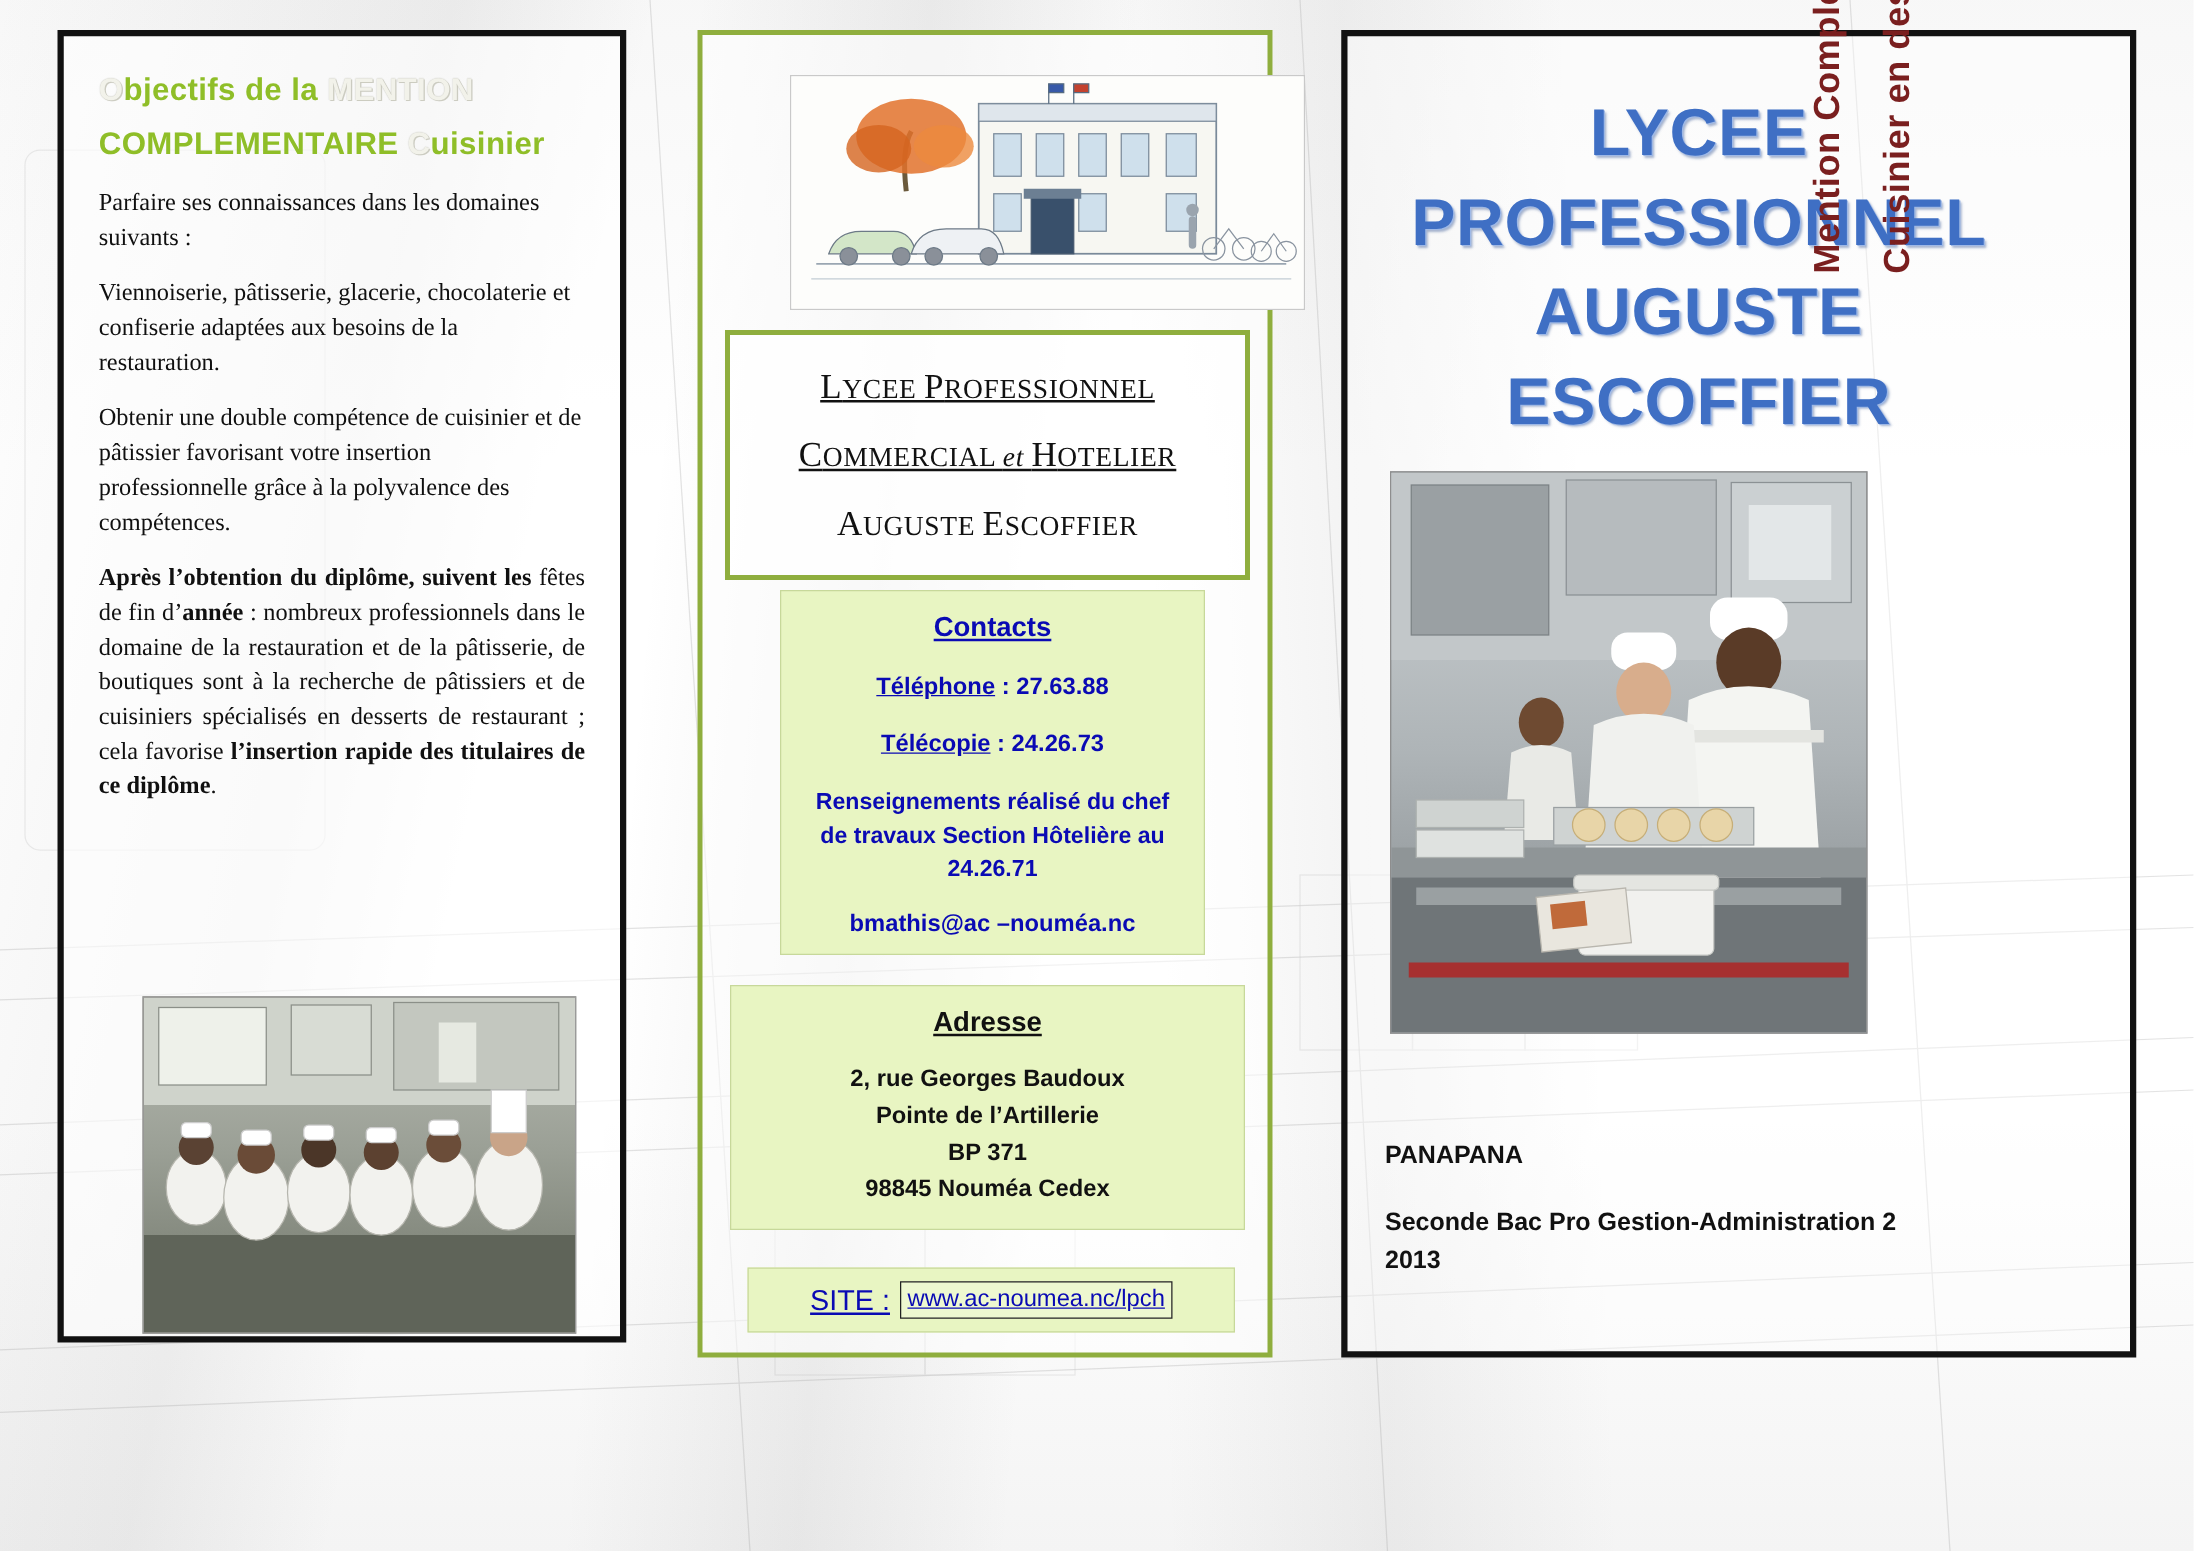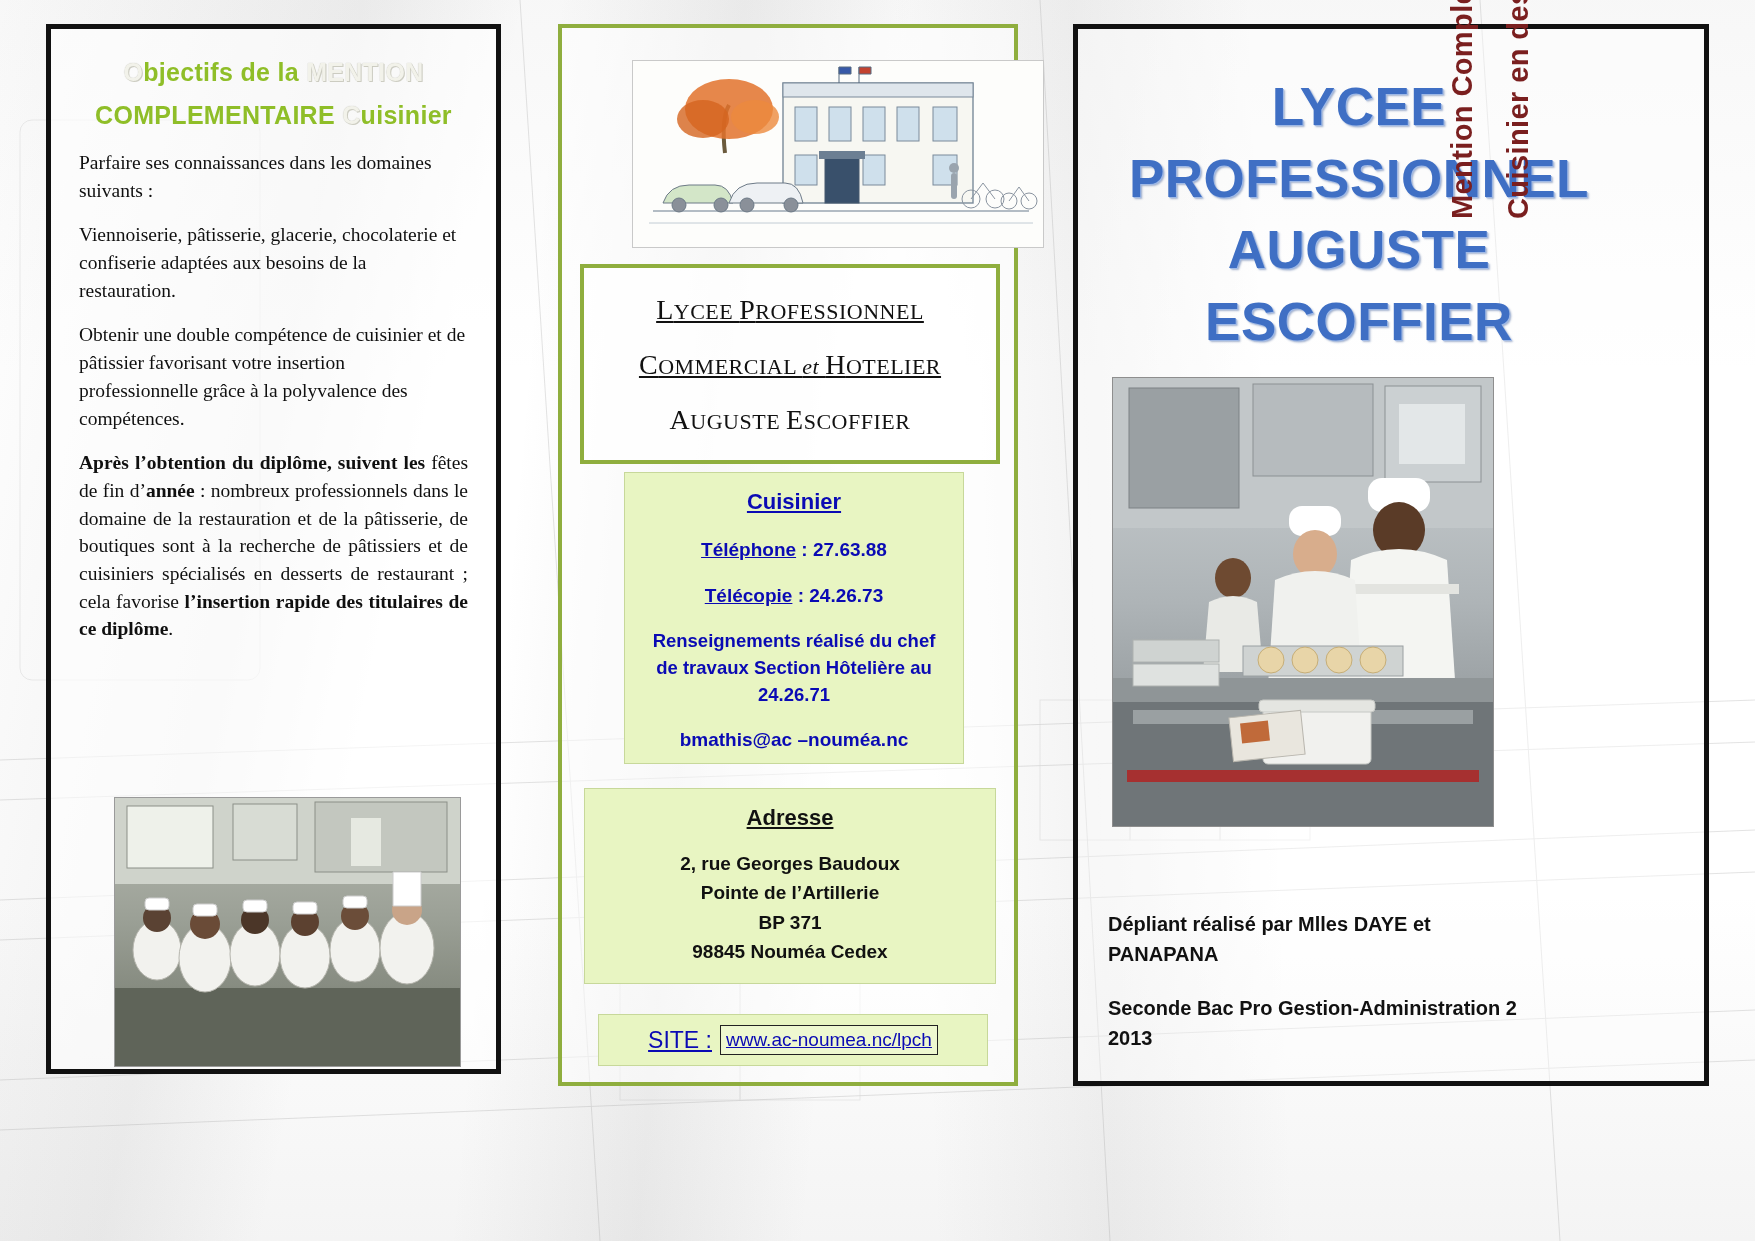--- a/index.html
+++ b/index.html
@@ -60,21 +60,20 @@
   .left-inner { padding: 22px 28px 0 28px; }
 
   .headline {
     font-family: "Liberation Sans", sans-serif;
     font-weight: bold;
     font-size: 25px;
     line-height: 1.72;
     letter-spacing: .3px;
     color: #6e6e6e;
     margin: 0 0 12px 0;
-    text-align: center;
   }
   .headline .grn { color: #8fbe28; }
   .headline .wht {
     color: #f2f2ea;
     text-shadow: 0 0 1px #b9b9b0, 1px 1px 0 #cfcfc4;
   }
 
   .ltxt {
     font-family: "Liberation Serif", serif;
     font-size: 19.5px;
@@ -388,21 +387,21 @@
     </p>
     <p class="lp-line">
       <span class="big u">C</span><span class="sm u">OMMERCIAL </span><span class="it u">et </span><span class="big u">H</span><span class="sm u">OTELIER</span>
     </p>
     <p class="lp-line">
       <span class="big">A</span><span class="sm">UGUSTE </span><span class="big">E</span><span class="sm">SCOFFIER</span>
     </p>
   </div>
 
   <div class="contacts-box">
-    <div class="c-title">Cuisinier</div>
+    <div class="c-title">Contacts</div>
     <div class="c-line">
       <span class="u">Téléphone</span><span> : 27.63.88</span>
     </div>
     <div class="c-line">
       <span class="u">Télécopie</span><span> : 24.26.73</span>
     </div>
     <div class="c-block">
       <div>Renseignements réalisé du chef</div>
       <div>de travaux  Section Hôtelière au</div>
       <div>24.26.71</div>
@@ -490,21 +489,20 @@
       <rect x="20" y="286" width="86" height="22" fill="#dfe2e0" stroke="#aeb2b0"></rect>
       <rect x="20" y="262" width="86" height="22" fill="#cfd3d1" stroke="#aeb2b0"></rect>
     </svg>
   </div>
 
   <div class="r-vert">Mention Complémentaire</div>
   <div class="r-vert second">Cuisinier en desserts de restaurant.</div>
 
   <div class="r-credit">
     <div class="blk">
-      <div>Dépliant réalisé par Mlles DAYE et</div>
       <div>PANAPANA</div>
     </div>
     <div>
       <div>Seconde Bac Pro Gestion-Administration 2</div>
       <div>2013</div>
     </div>
   </div>
 </div>
 
 </body></html>

